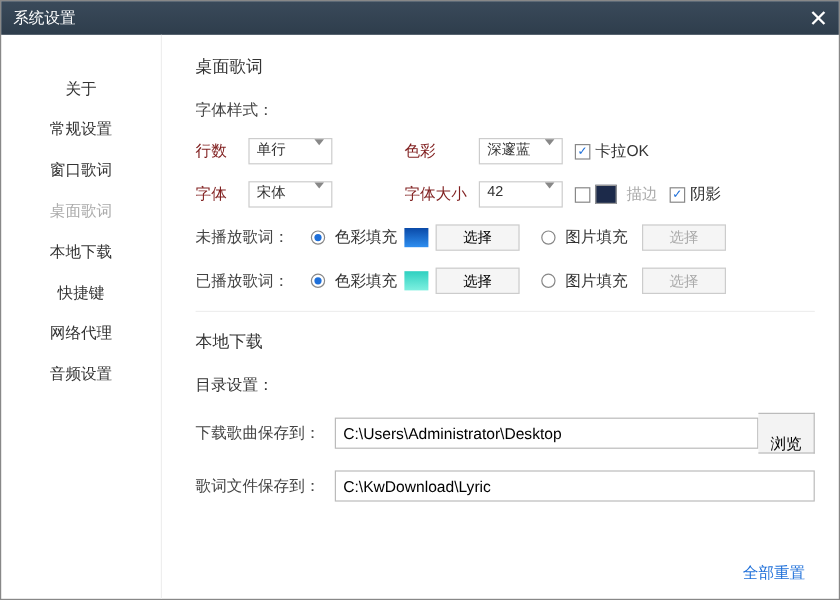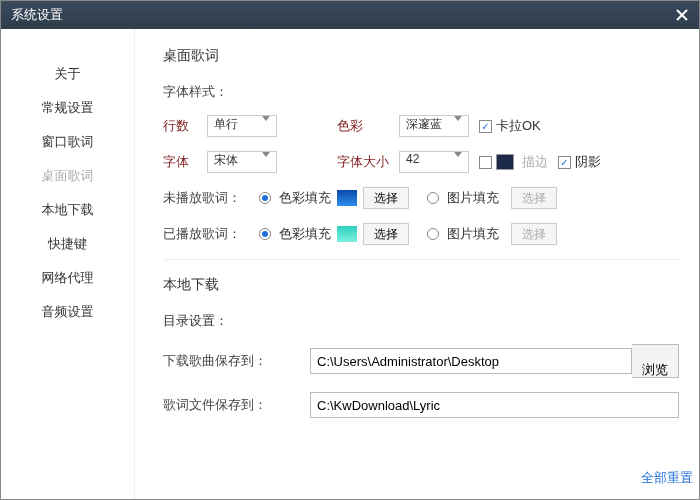--- a/index.html
+++ b/index.html
@@ -20,29 +20,29 @@
 .label-wide { min-width: 90px; margin-right: 6px; color: #444; }
 .select { display: inline-flex; align-items: flex-start; justify-content: space-between; border: 1px solid #ccc; height: 22px; padding: 0 6px; font-size: 12px; background: #fff; min-width: 70px; cursor: pointer; }
 .select .caret { width: 0; height: 0; border-left: 4px solid transparent; border-right: 4px solid transparent; border-top: 5px solid #888; margin-left: 6px; }
 .gap { width: 60px; }
 .checkbox { display: inline-flex; align-items: center; gap: 4px; margin-left: 10px; cursor: pointer; }
 .cb { width: 13px; height: 13px; border: 1px solid #888; display: inline-flex; align-items: center; justify-content: center; font-size: 10px; color: #1e6fd9; }
 .swatch { width: 18px; height: 16px; display: inline-block; vertical-align: middle; border: 1px solid #999; }
 .radio { display: inline-flex; align-items: center; gap: 8px; cursor: pointer; }
 .rcircle { width: 12px; height: 12px; border: 1px solid #888; border-radius: 50%; display: inline-flex; align-items: center; justify-content: center; }
 .rcircle.sel::after { content: ""; width: 6px; height: 6px; background: #1e6fd9; border-radius: 50%; }
-.btn-small { border: 1px solid #ccc; background: #f5f5f5; height: 22px; padding: 0 10px; font-size: 12px; cursor: pointer; }
+.btn-small { border: 1px solid #ccc; background: #f5f5f5; height: 22px; padding: 0 22px; font-size: 12px; cursor: pointer; }
 .btn-small.disabled { color: #aaa; cursor: default; }
 .color-grad { width: 20px; height: 16px; display: inline-block; }
 .grad-blue { background: linear-gradient(#0a4aa8,#2e8ef0); }
 .grad-cyan { background: linear-gradient(#2ed0c0,#7ef0e0); }
 hr.sep { border: none; border-top: 1px solid #eee; margin: 10px 0 16px 0; }
-.input-text { border: 1px solid #bbb; height: 24px; padding: 12px 6px; font-size: 13px; flex: 1; background: #fff; margin-left: 31px; }
+.input-text { border: 1px solid #bbb; height: 24px; padding: 12px 6px; font-size: 13px; flex: 1; background: #fff; }
 .browse { border: 1px solid #bbb; border-left: none; height: 24px; padding: 16px 10px; background: #f3f3f3; font-size: 13px; cursor: pointer; }
-.footer { position: absolute; right: 6px; bottom: 12px; display: flex; gap: 30px; align-items: flex-end; }
+.footer { position: absolute; right: 28px; bottom: 12px; display: flex; gap: 30px; align-items: flex-end; }
 .link { color: #1e6fd9; font-size: 13px; cursor: pointer; }
 .btn-ok { border: 1px solid #bbb; background: #f3f3f3; height: 26px; padding: 0 18px; font-size: 13px; cursor: pointer; }
 .ml { margin-left: 18px; }
 .stroke-lbl { color: #aaa; margin-left: 4px; }
 </style>
 </head>
 <body>
 
 <div class="window">
   <div class="titlebar">

